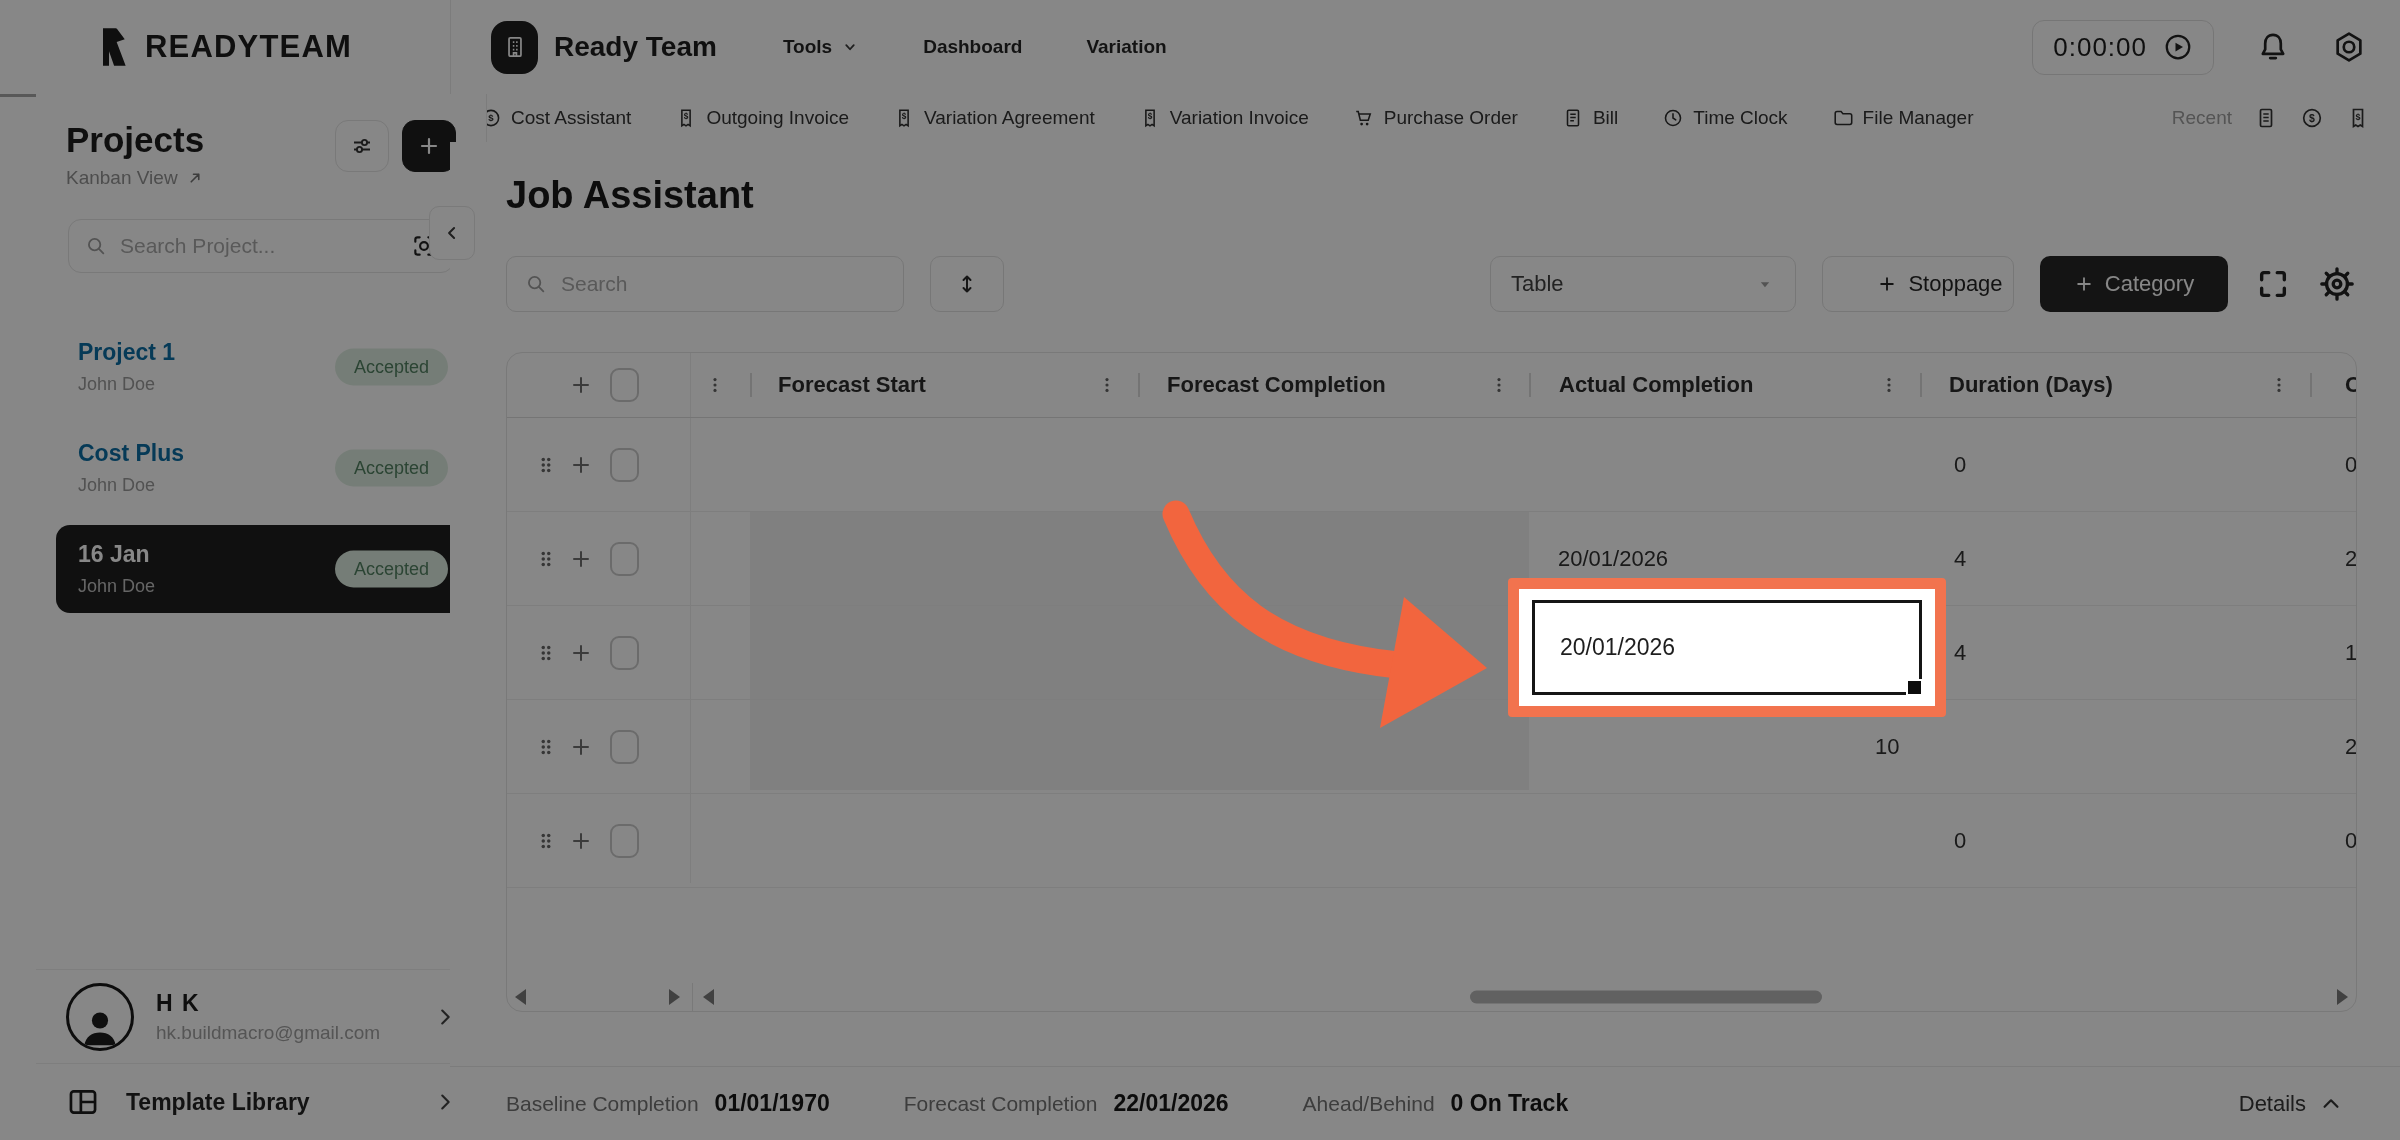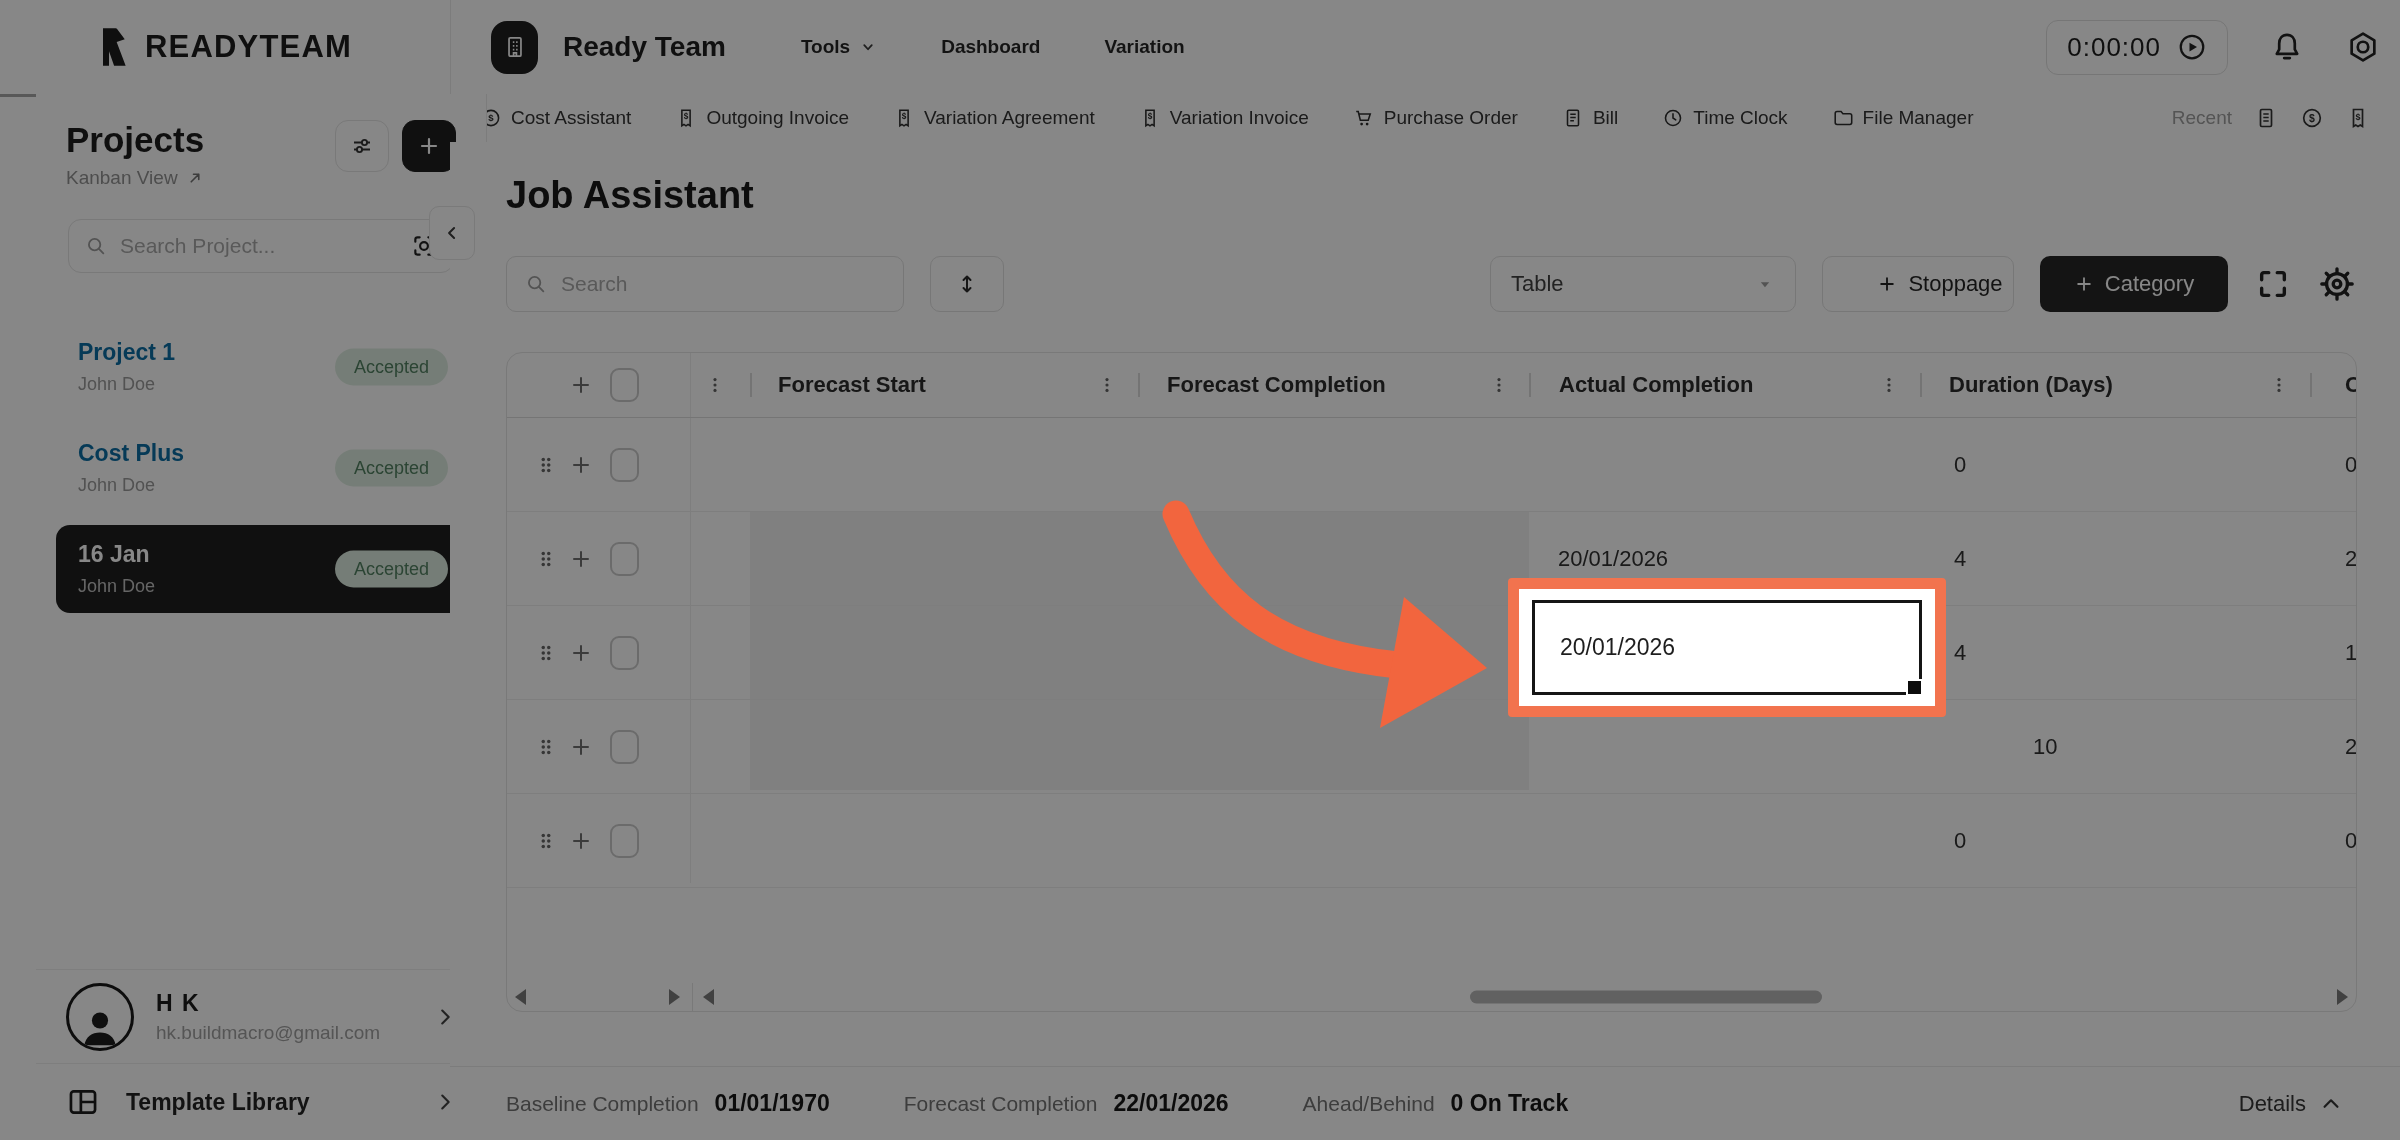--- a/index.html
+++ b/index.html
@@ -9,21 +9,21 @@
   .ic18{width:18px;height:18px}.ic20{width:20px;height:20px}.ic22{width:22px;height:22px}
   .ic24{width:24px;height:24px}.ic26{width:26px;height:26px}.ic30{width:30px;height:30px}
   .ic34{width:34px;height:34px}.ic38{width:38px;height:38px}
 
   
   .topbar{position:absolute;left:0;top:0;right:0;height:94px;background:#fff;
           border-bottom:3px solid #a3a3a3;display:flex;z-index:1;}
   .brand{width:450px;display:flex;align-items:center;justify-content:center;gap:13px;
          border-right:1px solid #e9e9e9;}
   .brand-text{font-size:31px;font-weight:800;letter-spacing:1.2px;color:#141414;}
-  .top-main{flex:1;display:flex;align-items:center;padding:0 20px 0 40px;gap:9px;}
+  .top-main{flex:1;display:flex;align-items:center;padding:0 34px 0 40px;}
   .ws-badge{width:47px;height:53px;border-radius:16px;background:#161616;display:flex;
             align-items:center;justify-content:center;}
   .ws-name{font-size:28px;font-weight:700;margin-left:16px;}
   .top-nav{display:flex;gap:64px;margin-left:66px;font-size:19px;font-weight:700;color:#1d1d1d;align-items:center;}
   .nav-item{display:flex;align-items:center;gap:9px;cursor:pointer;}
   .top-right{margin-left:auto;display:flex;align-items:center;gap:42px;}
   .timer{display:flex;align-items:center;gap:16px;border:1px solid #dedede;border-radius:12px;
          padding:11px 20px;font-size:26px;letter-spacing:1px;color:#151515;}
 
   
@@ -573,21 +573,21 @@
               <circle cx="15" cy="18" r="1.9"></circle>
             </svg>
           </span>
         <span class="hfloat rowicon" style="left:62px">
             <svg class="ic24" viewBox="0 0 24 24" fill="none" stroke="#6a6a6a" stroke-width="2" stroke-linecap="round">
               <path d="M12 5v14M5 12h14"></path>
             </svg>
           </span>
         <span class="checkbox" style="left:103px"></span>
         <span class="hfloat cell" style="left:1051px"></span>
-        <span class="hfloat cell" style="left:1526px">10</span>
+        <span class="hfloat cell" style="left:1368px">10</span>
         <span class="hfloat cell" style="left:1838px">2</span>
       </div>
 
       <div class="t-row">
         <span class="hfloat rowicon" style="left:28px">
             <svg class="ic22" viewBox="0 0 24 24" fill="#606060">
               <circle cx="9" cy="6" r="1.9"></circle>
               <circle cx="15" cy="6" r="1.9"></circle>
               <circle cx="9" cy="12" r="1.9"></circle>
               <circle cx="15" cy="12" r="1.9"></circle>

